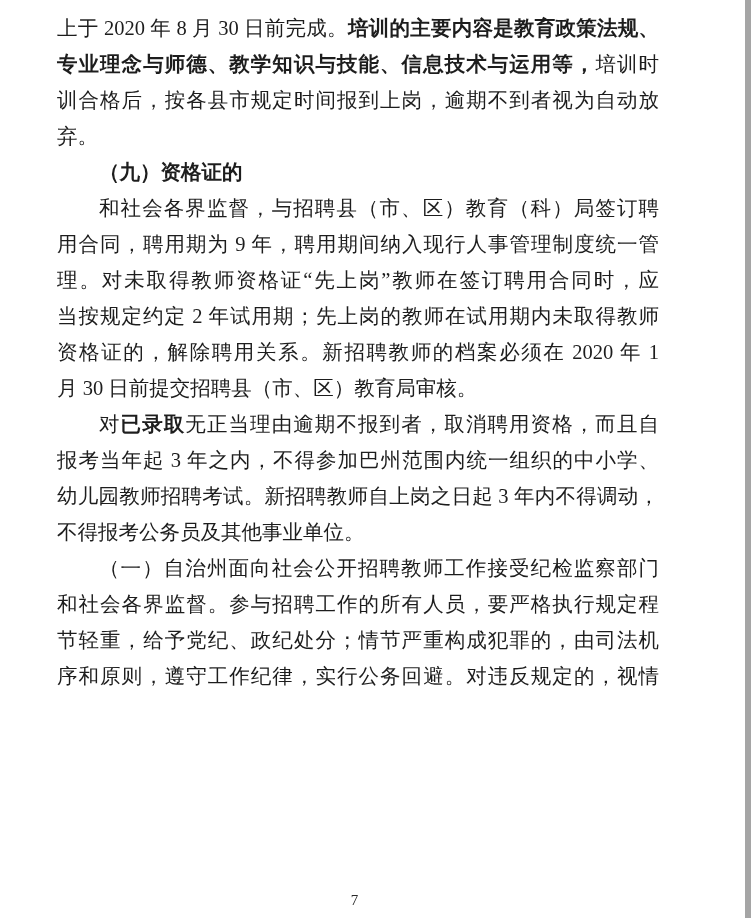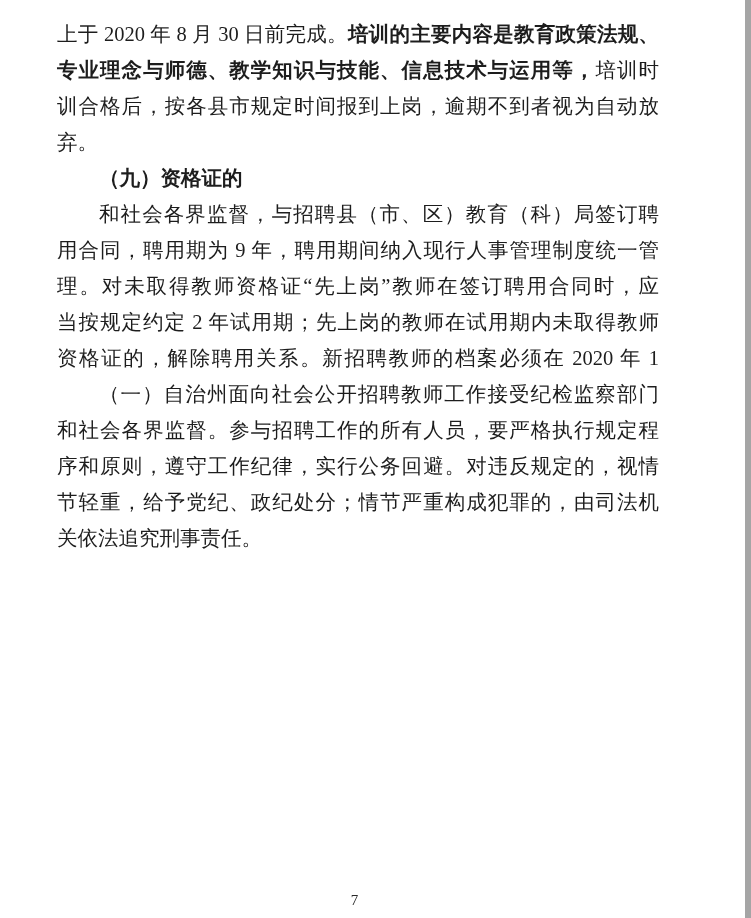--- a/index.html
+++ b/index.html
@@ -10,21 +10,21 @@
     overflow: hidden;
     font-family: "Liberation Serif", "DejaVu Serif", serif;
   }
   .page-right-edge {
     position: absolute; top: 0; right: 0;
     width: 6px; height: 918px;
     background: #a5a5a5;
   }
   .content {
     position: absolute;
-    left: 57px; top: 16px;
+    left: 57px; top: 10px;
     width: 602px;
     color: #1d1d1d;
     font-size: 20.5px;
     line-height: 36px;
   }
   .line { height: 36px; }
   .line.fill { text-align: justify; text-align-last: justify; }
   .line.indent { padding-left: 42px; }
   .line.indent.fill { width: 560px; }
   .b {
@@ -53,25 +53,31 @@
     </div>
     <div class="block">
       <div class="line indent"><span class="b">（九）资格证的</span></div>
     </div>
     <div class="block">
       <div class="line fill indent"><span class="r">和社会各界监督，与招聘县（市、区）教育（科）局签订聘</span></div>
       <div class="line fill"><span class="r">用合同，聘用期为 9 年，聘用期间纳入现行人事管理制度统一管</span></div>
       <div class="line fill"><span class="r">理。对未取得教师资格证“先上岗”教师在签订聘用合同时，应</span></div>
       <div class="line fill"><span class="r">当按规定约定 2 年试用期；先上岗的教师在试用期内未取得教师</span></div>
       <div class="line fill"><span class="r">资格证的，解除聘用关系。新招聘教师的档案必须在 2020 年 1</span></div>
+      <div class="line"><span class="r">月 30 日前提交招聘县（市、区）教育局审核。</span></div>
+    </div>
+    <div class="block">
+      <div class="line fill indent"><span class="r">对</span><span class="b">已录取</span><span class="r">无正当理由逾期不报到者，取消聘用资格，而且自</span></div>
+      <div class="line fill"><span class="r">报考当年起 3 年之内，不得参加巴州范围内统一组织的中小学、</span></div>
+      <div class="line fill"><span class="r">幼儿园教师招聘考试。新招聘教师自上岗之日起 3 年内不得调动，</span></div>
+      <div class="line"><span class="r">不得报考公务员及其他事业单位。</span></div>
     </div>
     <div class="block">
       <div class="line fill indent"><span class="r">（一）自治州面向社会公开招聘教师工作接受纪检监察部门</span></div>
       <div class="line fill"><span class="r">和社会各界监督。参与招聘工作的所有人员，要严格执行规定程</span></div>
+      <div class="line fill"><span class="r">节轻重，给予党纪、政纪处分；情节严重构成犯罪的，由司法机</span></div>
       <div class="line fill"><span class="r">序和原则，遵守工作纪律，实行公务回避。对违反规定的，视情</span></div>
-      <div class="line fill"><span class="r">节轻重，给予党纪、政纪处分；情节严重构成犯罪的，由司法机</span></div>
-      <div class="line"><span class="r">关依法追究刑事责任。</span></div>
     </div>
   </div>
 
 <div class="page-number">7</div>
 
 <div class="page-right-edge"></div>
 
 </body></html>

